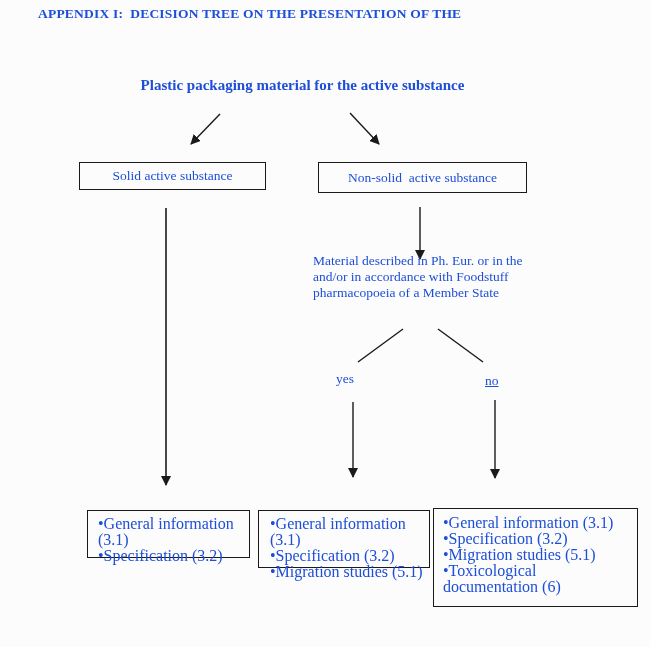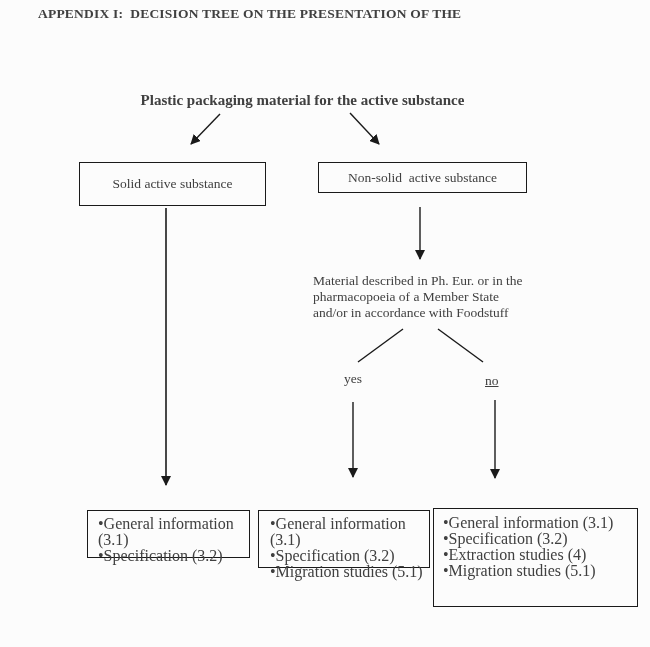--- a/index.html
+++ b/index.html
@@ -6,72 +6,72 @@
     margin: 0;
     padding: 0;
     background: #e8e8e8;
   }
   .page {
     position: relative;
     width: 650px;
     height: 647px;
     background: #fcfcfc;
     font-family: "Liberation Serif", "DejaVu Serif", serif;
-    color: #404040;
+    color: #1d4ed8;
     overflow: hidden;
   }
   .pre { white-space: pre; }
 
   .doc-title {
     position: absolute;
     left: 38px;
     top: 6px;
     font-weight: bold;
     font-size: 13.5px;
     line-height: 15.5px;
     letter-spacing: 0.2px;
   }
 
   .root-label {
     position: absolute;
     left: 0;
-    top: 92px;
+    top: 77px;
     width: 605px;
     text-align: center;
     font-weight: bold;
     font-size: 15px;
   }
 
   .node-box {
     position: absolute;
     box-sizing: border-box;
     border: 1.5px solid #1a1a1a;
     background: #fcfcfc;
     display: flex;
     align-items: center;
     justify-content: center;
     font-size: 13.5px;
   }
-  .solid-box    { left: 79px;  top: 162px; width: 187px; height: 44px; }
+  .solid-box    { left: 79px;  top: 162px; width: 187px; height: 28px; }
   .nonsolid-box { left: 318px; top: 162px; width: 209px; height: 31px; }
 
   .question {
     position: absolute;
     left: 313px;
-    top: 273px;
+    top: 253px;
     width: 235px;
     font-size: 13.5px;
     line-height: 15.8px;
   }
 
   .branch-label {
     position: absolute;
     font-size: 13.5px;
   }
-  .yes-label { left: 344px; top: 371px; }
+  .yes-label { left: 336px; top: 371px; }
   .no-label  { left: 485px; top: 373px; text-decoration: underline; }
 
   .outcome-box {
     position: absolute;
     box-sizing: border-box;
     border: 1.5px solid #1a1a1a;
     background: #fcfcfc;
     font-size: 16px;
     line-height: 16px;
   }
@@ -116,38 +116,38 @@
   <div class="node-box solid-box">
     <span class="pre">Solid active substance</span>
   </div>
 
   <div class="node-box nonsolid-box">
     <span class="pre">Non-solid  active substance</span>
   </div>
 
   <div class="question">
       <div class="question-line">Material described in Ph. Eur. or in the</div>
+      <div class="question-line">and/or in accordance with Foodstuff</div>
       <div class="question-line">pharmacopoeia of a Member State</div>
-      <div class="question-line">and/or in accordance with Foodstuff</div>
     </div>
 
   <div class="branch-label yes-label">yes</div>
   <div class="branch-label no-label">no</div>
 
   <div class="outcome-box outcome-solid">
       <div class="outcome-line">•General information (3.1)</div>
       <div class="outcome-line">•Specification (3.2)</div>
     </div>
 
   <div class="outcome-box outcome-yes">
       <div class="outcome-line">•General information (3.1)</div>
       <div class="outcome-line">•Specification (3.2)</div>
       <div class="outcome-line">•Migration studies (5.1)</div>
     </div>
 
   <div class="outcome-box outcome-no">
       <div class="outcome-line">•General information (3.1)</div>
       <div class="outcome-line">•Specification (3.2)</div>
-      <div class="outcome-line">•Extraction studies (4)</div>
       <div class="outcome-line">•Migration studies (5.1)</div>
+      <div class="outcome-line">•Toxicological documentation (6)</div>
     </div>
 
 </div>
 
 </body></html>

